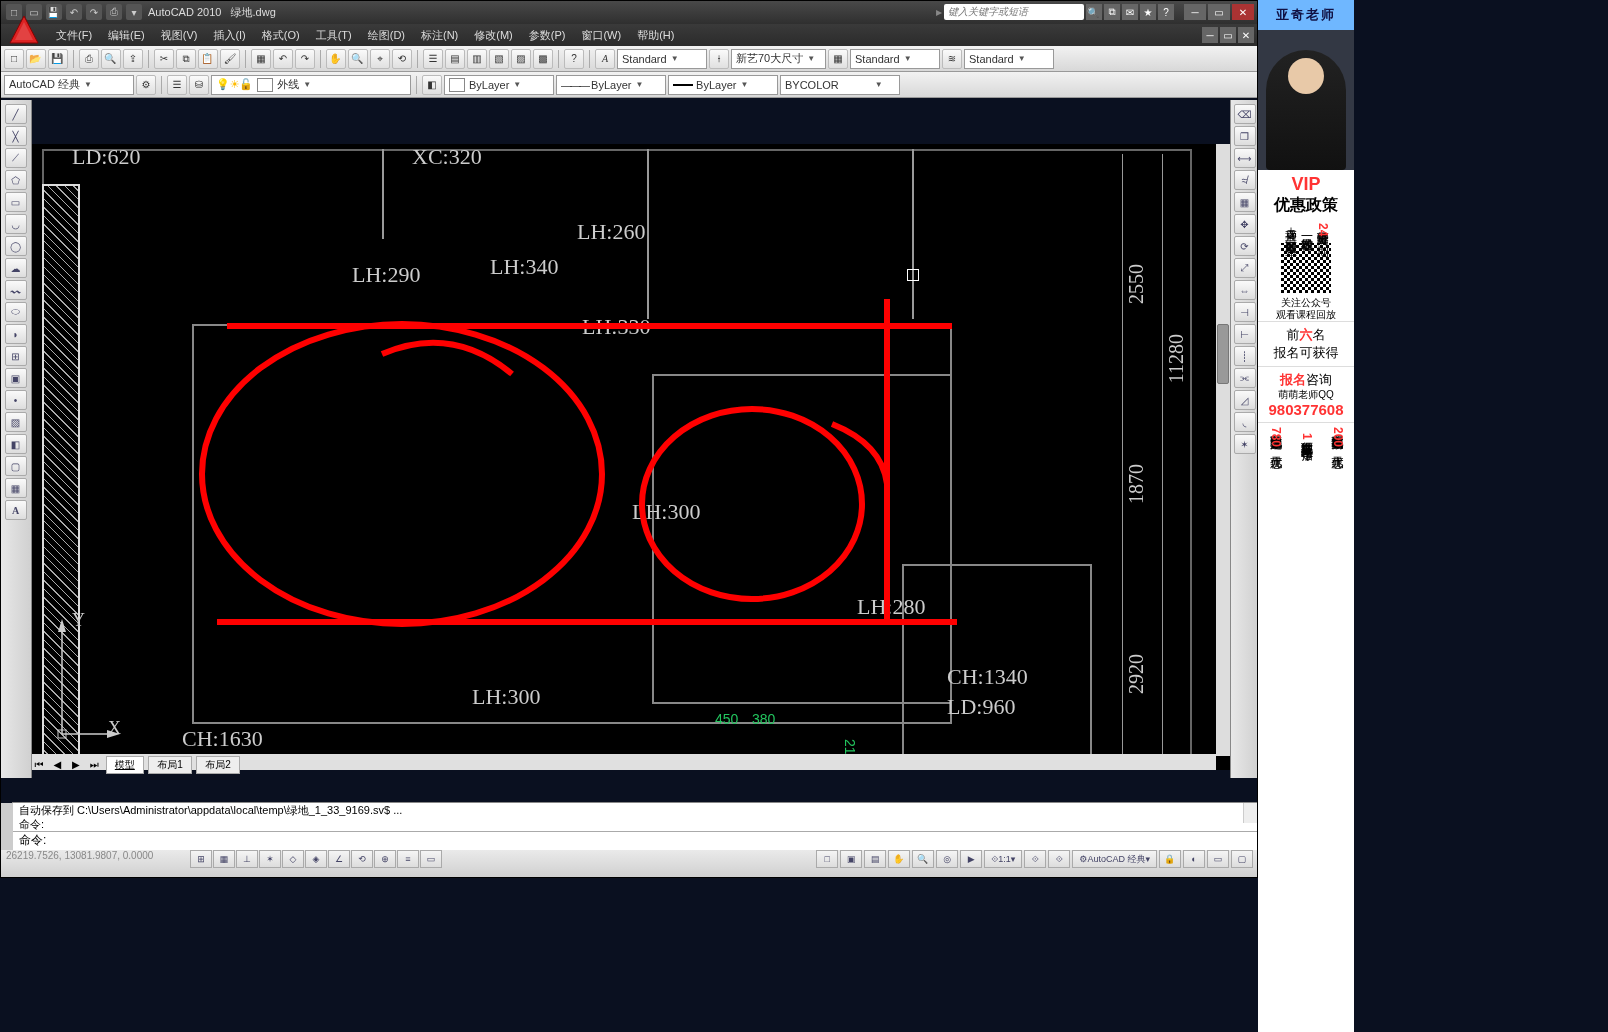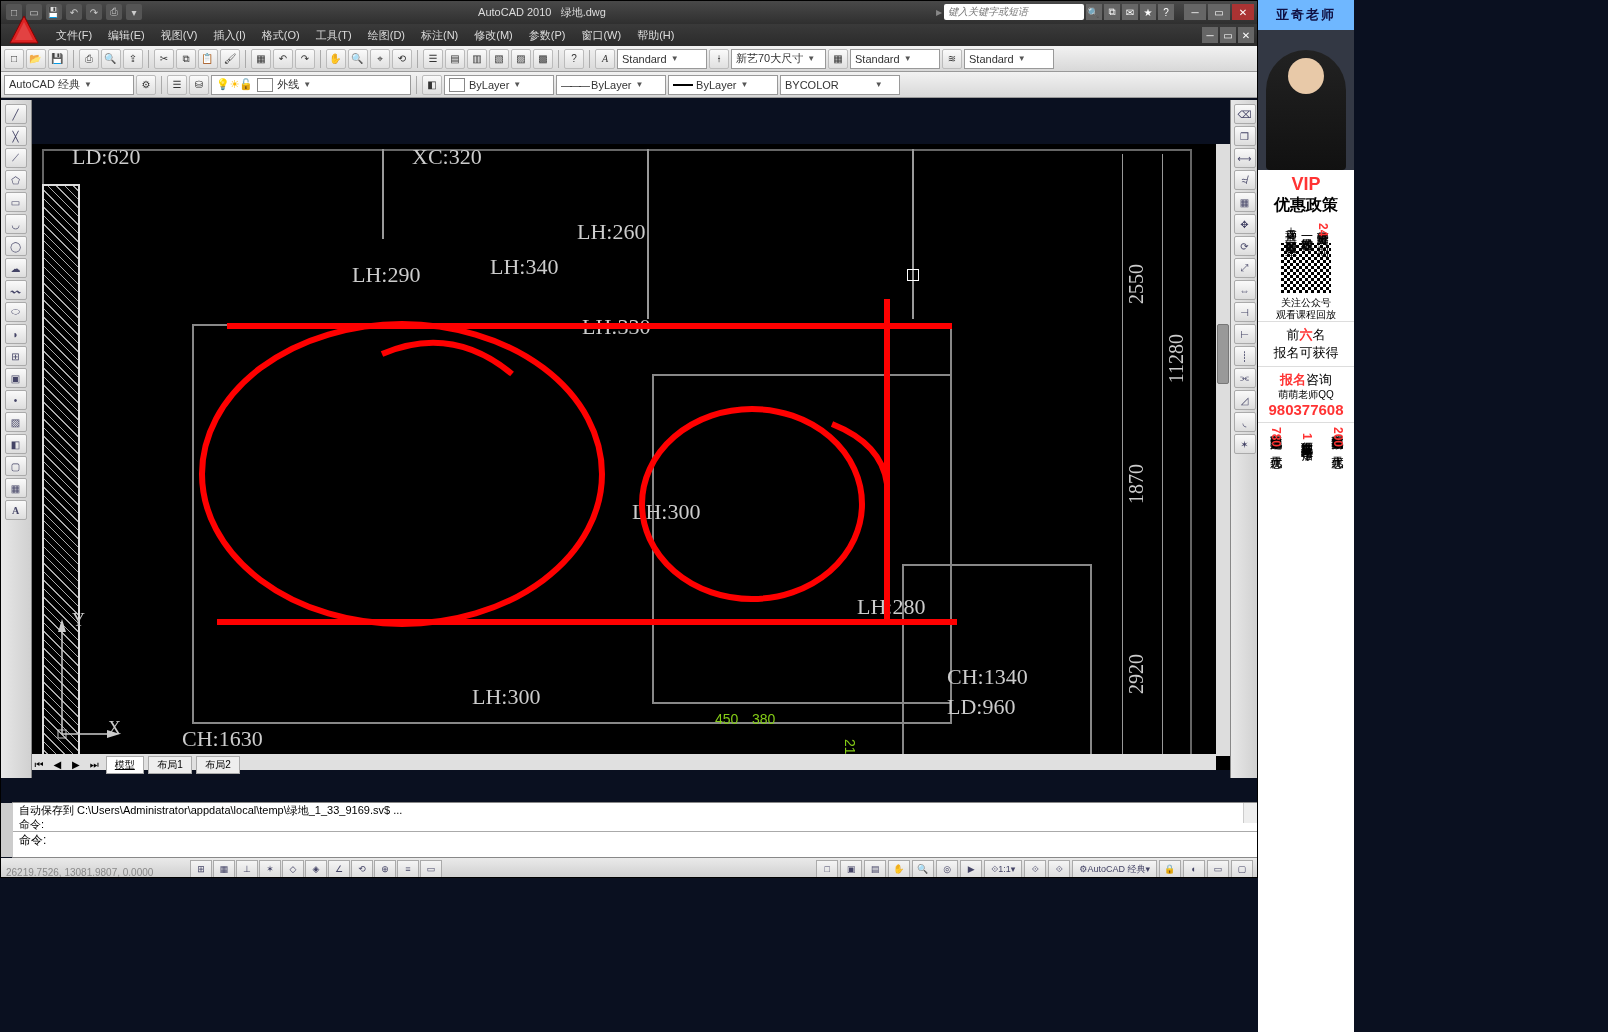--- a/index.html
+++ b/index.html
@@ -2,21 +2,21 @@
 <html><head>
 <meta charset="utf-8">
 <style>
 * { margin: 0; padding: 0; box-sizing: border-box; font-family: "Microsoft YaHei", "SimSun", Arial, sans-serif; }
 body { background: #0a1020; overflow: hidden; width: 1608px; height: 1032px; position: relative; }
 
 
 .titlebar { height: 24px; background: linear-gradient(#4a4a4a,#2f2f2f); display:flex; align-items:center; color:#ddd; font-size:11px; }
 .titlebar .qat { display:flex; align-items:center; gap:4px; padding:0 6px; }
 .titlebar .qat .ico { width:16px; height:16px; display:inline-flex; align-items:center; justify-content:center; background:#555; border-radius:2px; font-size:10px; color:#ccc; }
-.titlebar .spacer { flex:1; text-align:center; }
+.titlebar .spacer { flex:1; }
 .titlebar .title-text { display:inline-block; }
 .titlebar .right { display:flex; align-items:center; gap:2px; padding-right:4px; }
 .searchbox { background:#fff; color:#777; height:16px; width:140px; font-size:10px; padding:0 4px; display:flex; align-items:center; border-radius:2px; font-style:italic;}
 .winbtn { width:22px; height:16px; background:#666; display:flex; align-items:center; justify-content:center; font-size:10px; color:#fff; }
 .winbtn.close { background:#a33; }
 .winbtn.small { width:16px; }
 
 
 .menubar { height:22px; background:linear-gradient(#3a3a3a,#2b2b2b); display:flex; align-items:center; color:#ddd; font-size:11px; }
 .app-btn { width:36px; height:36px; position:relative; margin:-8px 6px 0 6px; }
@@ -51,38 +51,38 @@
 .draw-wrap .scroll-v { position:absolute; right:0; top:0; bottom:14px; width:14px; background:#ddd; }
 .draw-wrap .scroll-v .thumb { position:absolute; left:1px; right:1px; top:180px; height:60px; background:#999; border:1px solid #777; border-radius:2px;}
 .draw-wrap .scroll-h-area { position:absolute; left:0; right:14px; bottom:0; height:16px; background:#e0e0e0; }
 .draw-wrap .scroll-h-area .tab { display:inline-block; padding:1px 8px; font-size:10px; background:#eee; border:1px solid #aaa; margin-top:1px; }
 .draw-wrap .scroll-h-area .tab.active { background:#fff;text-decoration:underline; }
 .draw-wrap .scroll-h-area .arr { display:inline-block; width:14px; text-align:center; font-size:10px;}
 
 .canvas { position:absolute; left:0; top:0; right:14px; bottom:16px; overflow:hidden; }
 .cad-label { position:absolute; color:#ccc; font-family:"Times New Roman","SimSun",serif; font-size:22px; white-space:nowrap; }
 .cad-label.v { writing-mode:vertical-rl; transform:rotate(180deg); }
-.cad-dim { position:absolute; color:#84cc16; font-size:14px; font-family:Arial; }
+.cad-dim { position:absolute; color:#22c55e; font-size:14px; font-family:Arial; }
 .wall { position:absolute; background:transparent; border:2px solid #ddd; }
 .hatch { background:repeating-linear-gradient(45deg,#aaa 0,#aaa 1px,transparent 1px,transparent 6px); }
 .dline { position:absolute; background:#999; }
 .mark { stroke:#f00; stroke-width:6; fill:none; }
 .markline { stroke:#f00; stroke-width:6; }
 
 .ucs { position:absolute; left:10px; bottom:10px; width:80px; height:130px; }
 
 
 .cmd-area { position:absolute; left:12px; right:0; bottom:20px; height:70px; background:#fff; border:1px solid #888; font-family:Consolas,monospace; font-size:12px; color:#000; }
 .cmd-area .handle { position:absolute; left:-12px; top:0; bottom:0; width:12px; background:#ccc; }
 .cmd-area .line { padding:0 6px; height:18px; white-space:nowrap; overflow:hidden; }
 .cmd-area .input { border-top:1px solid #aaa; height:17px; display:flex; align-items:center; padding:0 6px;}
 .cmd-area .scroll { position:absolute; right:0; top:0; bottom:34px; width:14px; background:#eee; border-left:1px solid #ccc;}
 
 
-.statusbar { position:absolute; left:0; right:0; bottom:0; height:20px; background:linear-gradient(#eaeaea,#cfcfcf); display:flex; align-items:flex-end; font-size:10px; color:#333; }
+.statusbar { position:absolute; left:0; right:0; bottom:0; height:28px; background:linear-gradient(#eaeaea,#cfcfcf); display:flex; align-items:flex-start; font-size:10px; color:#333; }
 .statusbar .coords { width:190px; padding:0 6px; color:#888; white-space:nowrap;}
 .statusbar .sbtn { width:22px; height:18px; display:inline-flex; align-items:center; justify-content:center; background:linear-gradient(#f5f5f5,#ddd); border:1px solid #aaa; margin-right:1px; font-size:9px; color:#446;}
 .statusbar .spacer { flex:1; }
 .statusbar .sbtn.wide { width:auto; padding:0 6px;}
 .statusbar .tray { display:flex; align-items:center; gap:1px; padding-right:4px;} 
 .side-panel { position:absolute; right:0; top:0; width:96px; height:1032px; background:#fff; font-size:13px; text-align:center; }
 .side-panel .hdr { background:#6fb7ff; color:#114; height:30px; display:flex; align-items:center; justify-content:center; font-weight:bold; letter-spacing:2px; }
 .side-panel .photo { height:140px; background:#333844; display:flex; align-items:flex-end; justify-content:center; }
 .side-panel .photo .man { width:80px; height:120px; background:linear-gradient(#222,#111); border-radius:40px 40px 4px 4px; position:relative; }
 .side-panel .photo .man::before{content:"";position:absolute;top:8px;left:22px;width:36px;height:36px;background:#e8c9a8;border-radius:50%;}

